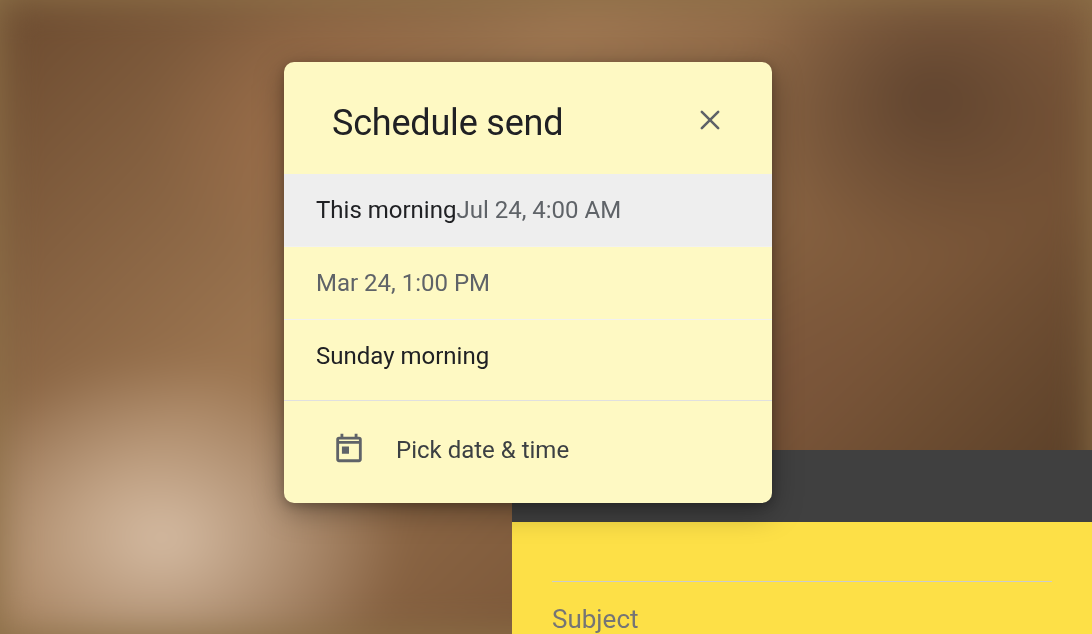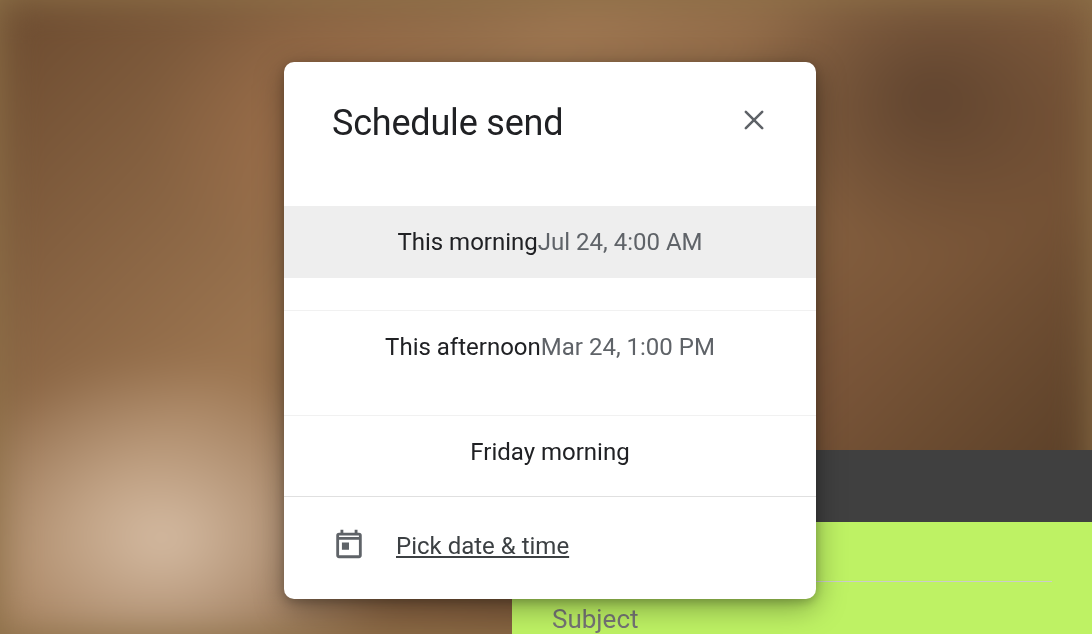--- a/index.html
+++ b/index.html
@@ -29,39 +29,39 @@
       width: 580px;
       height: 72px;
       background: #404040;
     }
     .compose-body {
       position: absolute;
       right: 0;
       top: 522px;
       width: 580px;
       height: 112px;
-      background: #bef264;
+      background: #fde047;
       padding: 30px 40px;
     }
     .subject-row {
       position: absolute;
       bottom: 0;
       left: 40px;
       right: 40px;
       border-top: 1px solid #ccc;
       padding-top: 22px;
       font-size: 26px;
       color: #757575;
     }
     .dialog {
       position: absolute;
       left: 284px;
       top: 62px;
-      width: 532px;
-      background: #ffffff;
+      width: 488px;
+      background: #fef9c3;
       border-radius: 10px;
       box-shadow: 0 8px 30px rgba(0,0,0,0.35), 0 3px 10px rgba(0,0,0,0.2);
       overflow: hidden;
     }
     .dialog-header {
       padding: 40px 48px 30px 48px;
       position: relative;
     }
     .dialog-title {
       font-size: 36px;
@@ -85,26 +85,25 @@
       align-items: center;
       justify-content: center;
       cursor: pointer;
       color: #5f6368;
       background: none;
       border: none;
     }
     .options { }
     .option-row {
       display: flex;
-      justify-content: center;
+      justify-content: flex-start;
       align-items: center;
       padding: 22px 32px;
       cursor: pointer;
       border-top: 1px solid #f1f1f1;
-      margin-top: 32px;
     }
     .option-row:first-child {
       background: #eeeeee;
       border-top: none;
     }
     .option-label {
       font-size: 24px;
       color: #202124;
       font-weight: 400;
     }
@@ -122,21 +121,20 @@
       display: flex;
       align-items: center;
       padding: 30px 48px 34px 48px;
       cursor: pointer;
       gap: 30px;
     }
     .pick-label {
       font-size: 24px;
       color: #3c4043;
       font-weight: 400;
-      text-decoration: underline;
     }
     .calendar-icon {
       color: #5f6368;
       flex-shrink: 0;
     }
   </style>
 </head>
 <body>
 
 <div class="bg"></div>
@@ -156,25 +154,24 @@
       </svg>
     </button>
   </div>
 
   <div class="options">
     <div class="option-row">
       <span class="option-label">This morning</span>
       <span class="option-time">Jul 24, 4:00 AM</span>
     </div>
     <div class="option-row">
-      <span class="option-label">This afternoon</span>
       <span class="option-time">Mar 24, 1:00 PM</span>
     </div>
     <div class="option-row">
-      <span class="option-label">Friday morning</span>
+      <span class="option-label">Sunday morning</span>
     </div>
   </div>
 
   <div class="divider"></div>
 
   <div class="pick-row">
     <span class="calendar-icon">
       <svg width="34" height="34" viewBox="0 0 24 24" fill="currentColor">
         <path d="M19 4h-1V2h-2v2H8V2H6v2H5a2 2 0 0 0-2 2v14a2 2 0 0 0 2 2h14a2 2 0 0 0 2-2V6a2 2 0 0 0-2-2zm0 16H5V9h14v11zM5 7V6h14v1H5zm2 4h5v5H7v-5z"></path>
       </svg>

